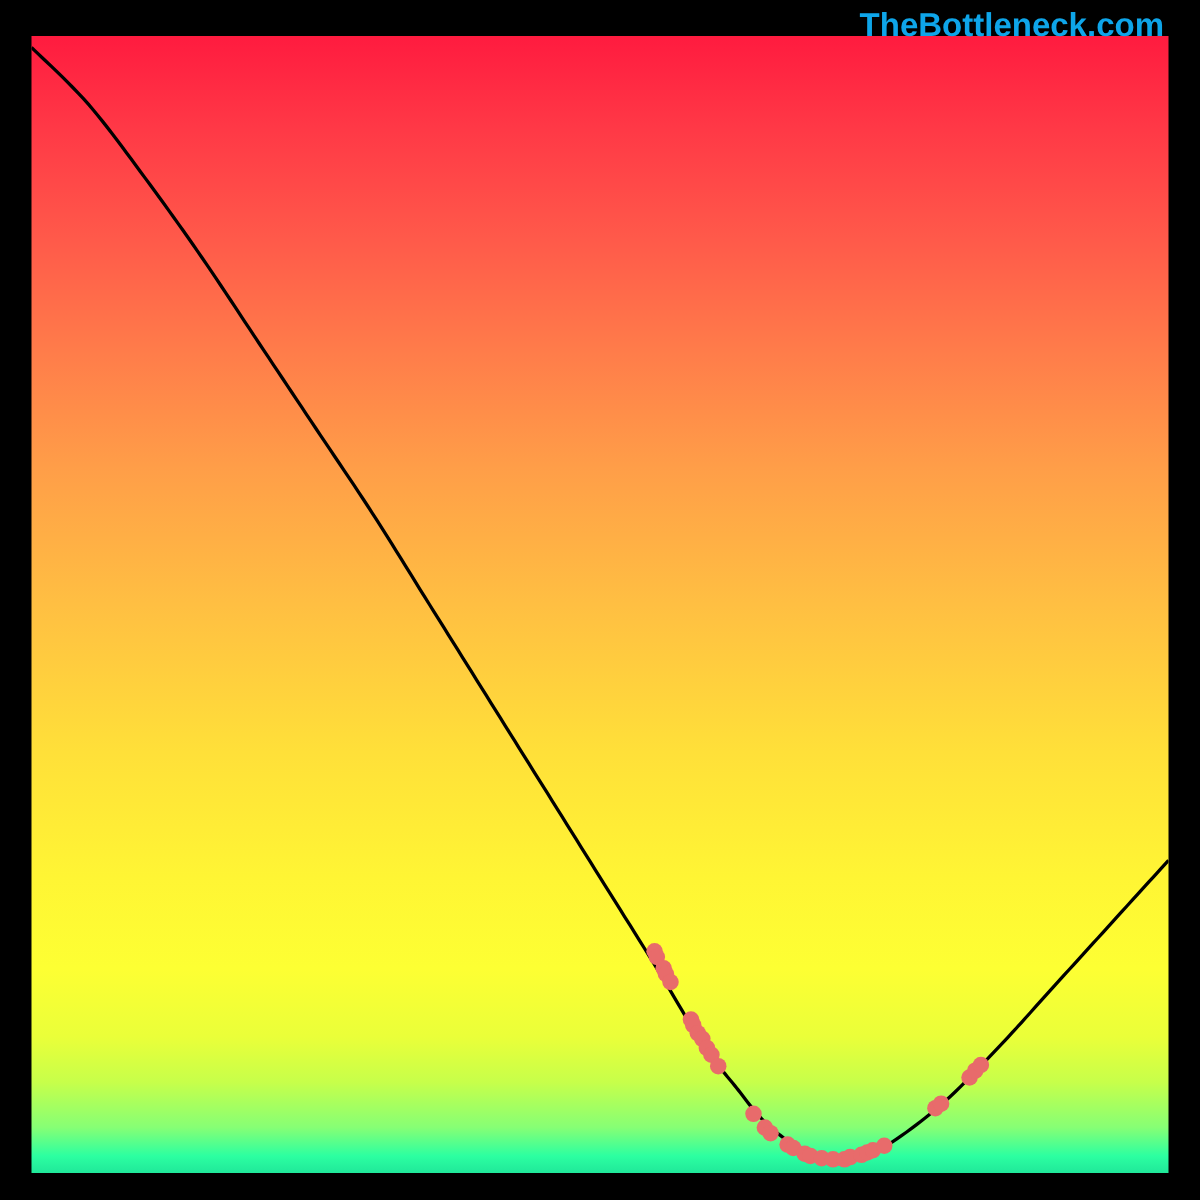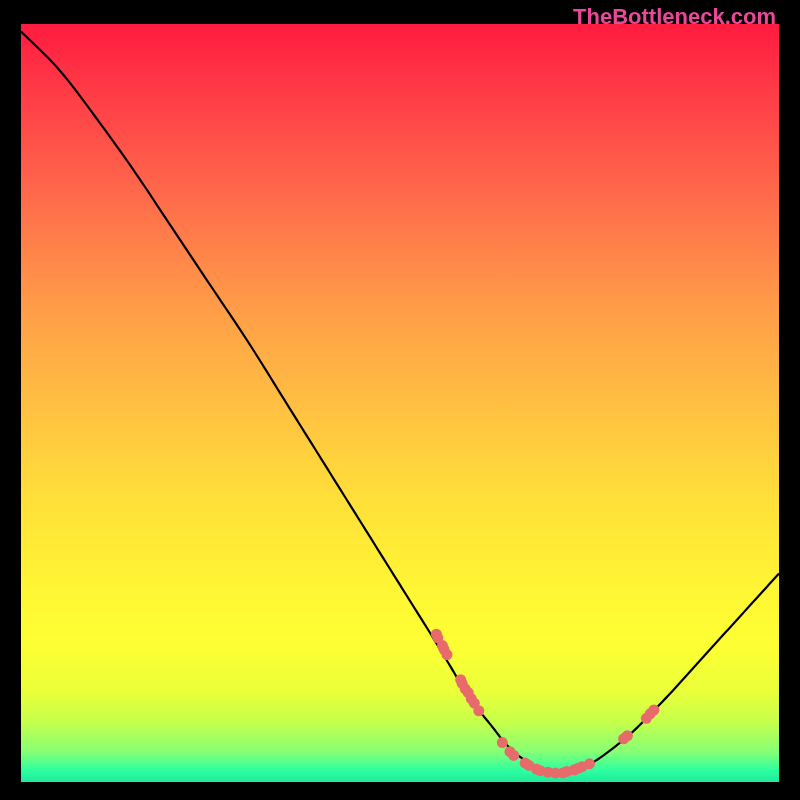--- a/index.html
+++ b/index.html
@@ -8,21 +8,21 @@
   background: #000;
   width: 800px;
   height: 800px;
   position: relative;
   font-family: Arial, sans-serif;
 }
 .watermark {
   position: absolute;
   top: 4px;
   right: 24px;
-  color: #ec4899;
+  color: #0ea5e9;
   font-size: 22px;
   font-weight: 600;
   z-index: 10;
 }
 .plot-area {
   position: absolute;
   left: 21px;
   top: 24px;
   width: 758px;
   height: 758px;

